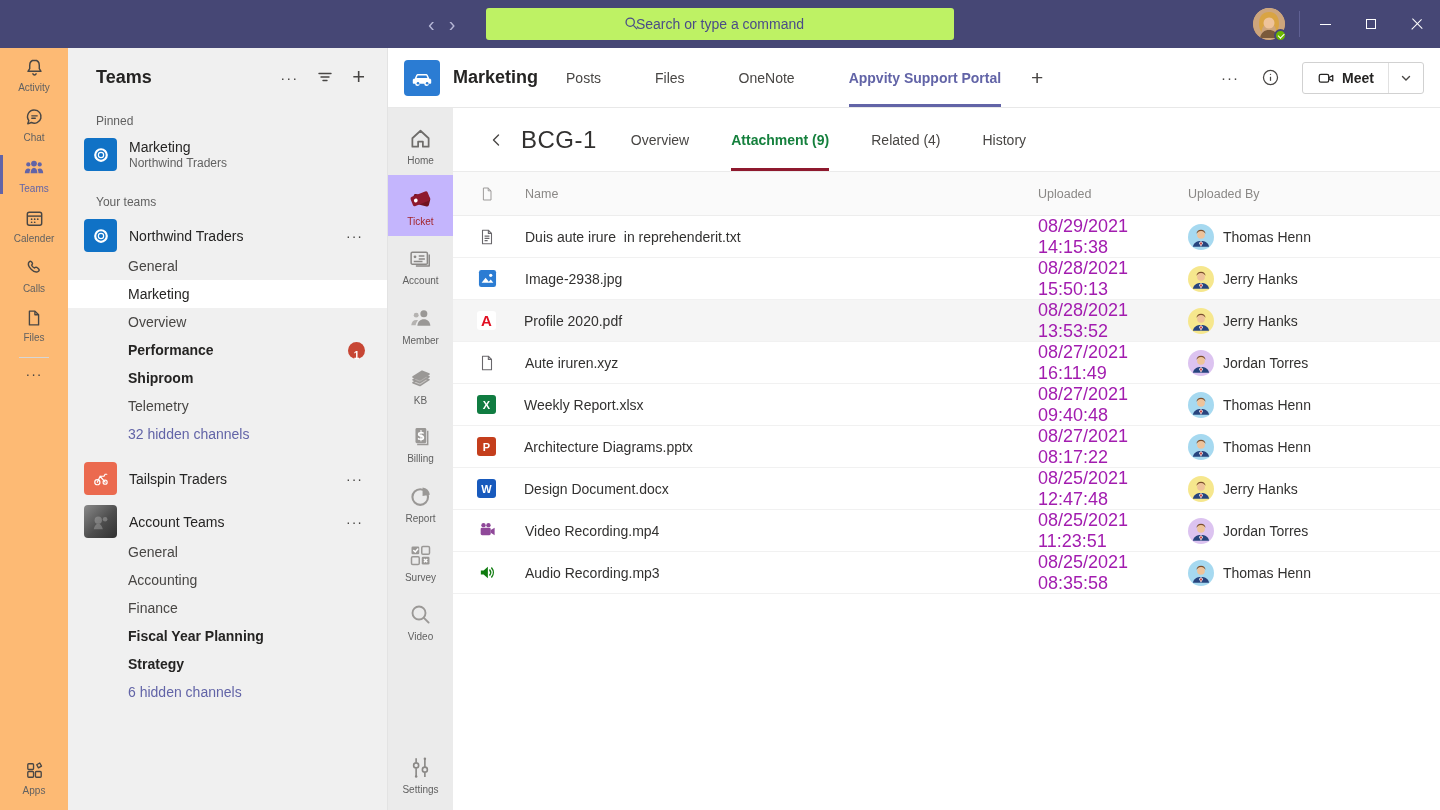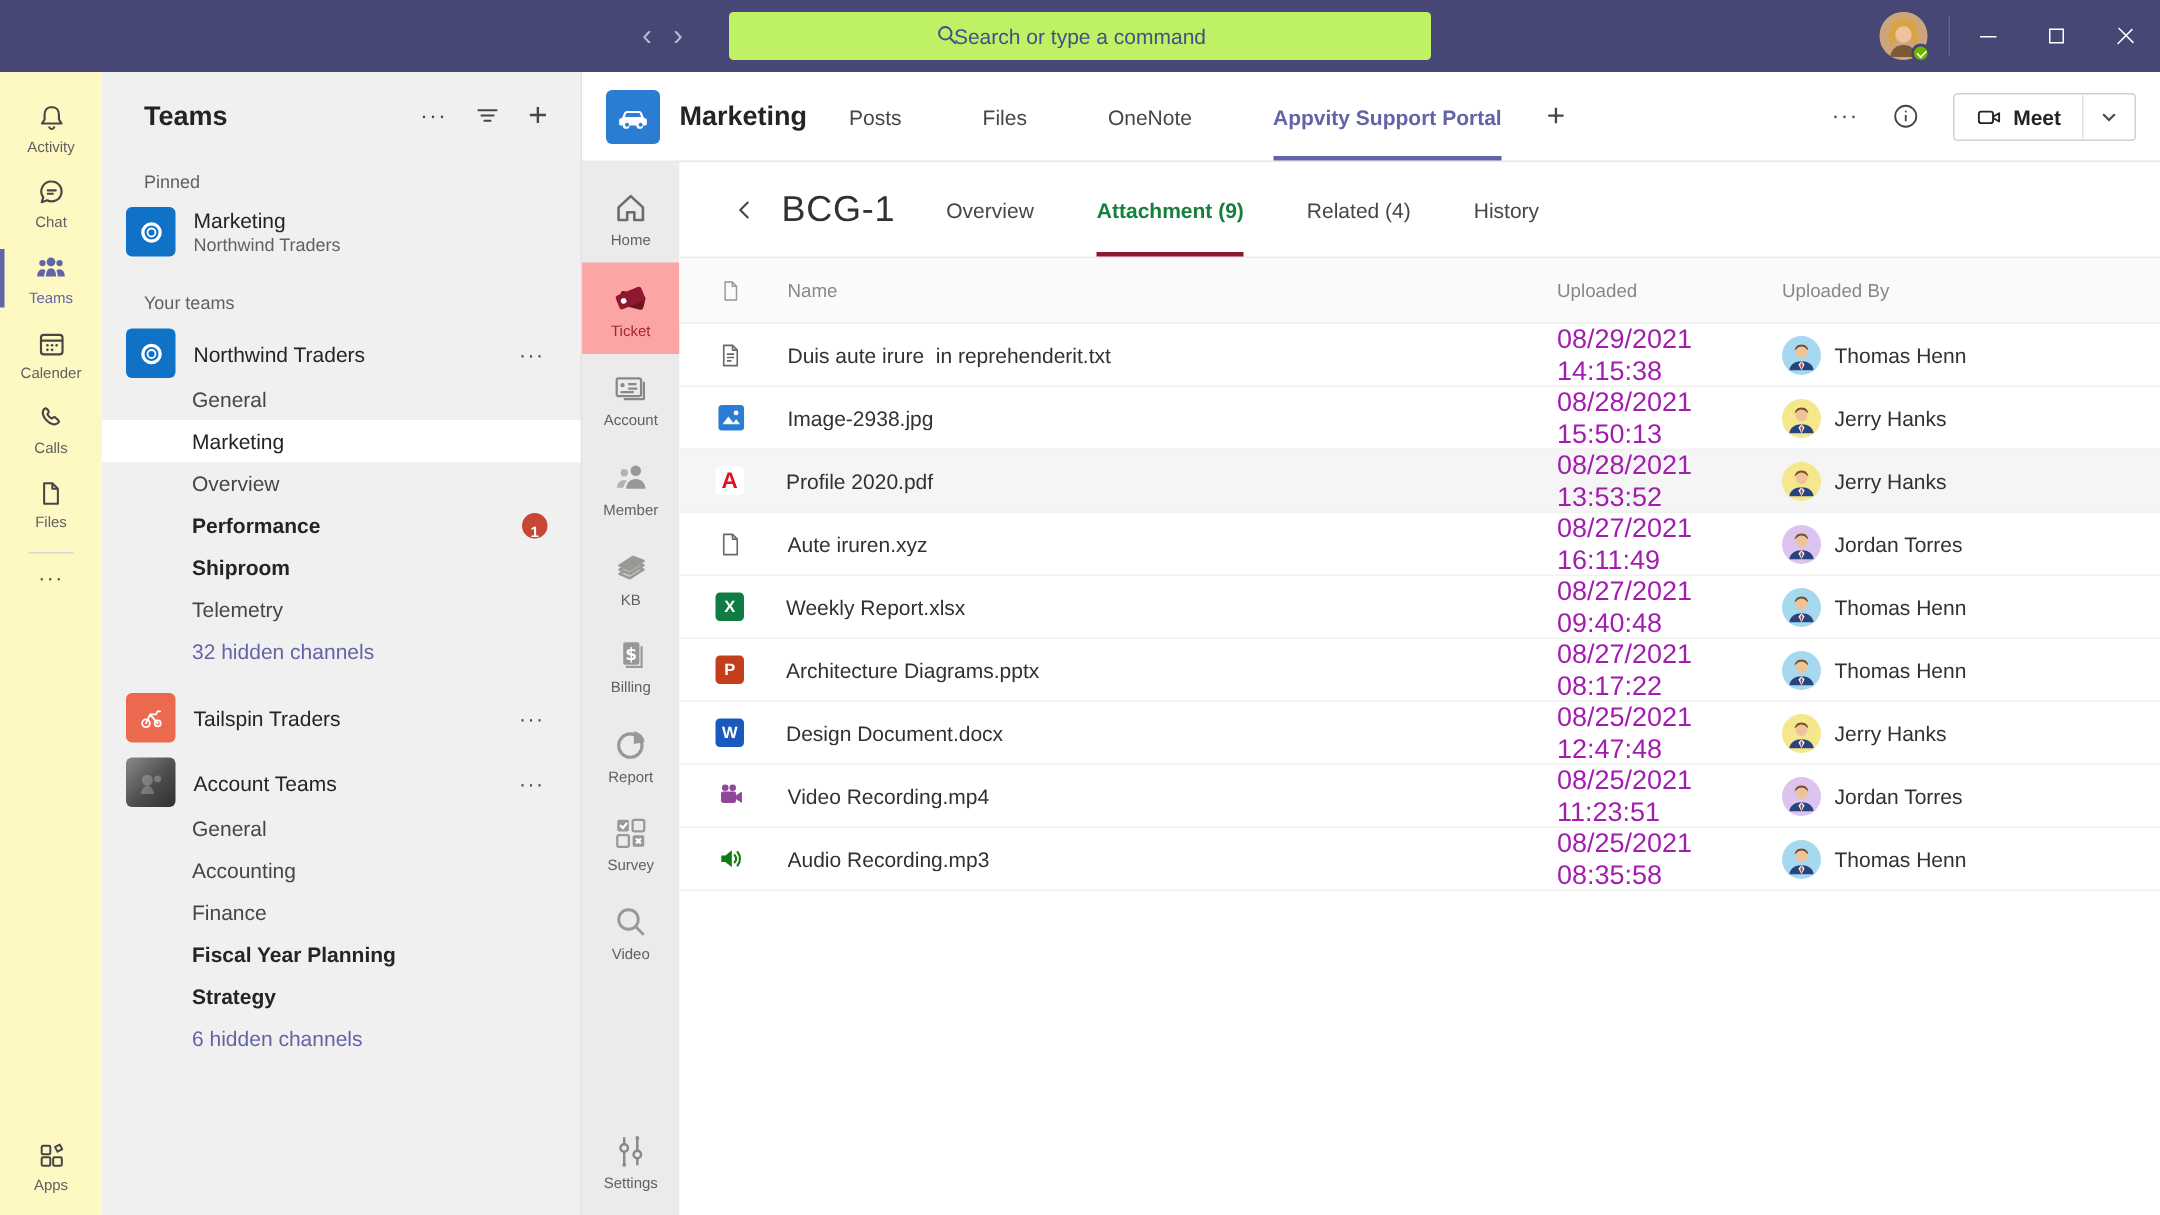--- a/index.html
+++ b/index.html
@@ -27,21 +27,21 @@
   .win-min i { display:block; width:11px; border-top:1px solid #fff; }
   .win-max i { display:block; width:10px; height:10px; border:1px solid #fff; }
   .win-close { position:relative; }
   .win-close i, .win-close i::after { content:""; display:block; width:14px; border-top:1.4px solid #fff; transform:rotate(45deg); }
   .win-close i::after { transform:rotate(-90deg); }
 
   
   .shell { display:flex; height:762px; }
 
   
-  .rail { width:68px; background:#fef9c3; display:flex; flex-direction:column; align-items:center; padding-top:12px; }
+  .rail { width:68px; background:#fdba74; display:flex; flex-direction:column; align-items:center; padding-top:1px; }
   .rail-item { position:relative; width:68px; padding:7px 0 6px; display:flex; flex-direction:column; align-items:center; gap:3px; cursor:pointer; }
   .rail-item .lbl { font-size:10px; color:#616161; }
   .rail-item.active::before { content:""; position:absolute; left:0; top:6px; bottom:6px; width:3px; background:#6264a7; }
   .rail-item.active .lbl { color:#6264a7; }
   .rail-sep { width:30px; border-top:1px solid #d6d6d6; margin:8px 0 2px; }
   .rail-more { font-size:14px; letter-spacing:1px; color:#484644; padding:6px 0; cursor:pointer; }
   .rail-apps { margin-top:auto; margin-bottom:8px; }
 
   
   .sidebar { width:320px; background:#f0f0f0; border-right:1px solid #e3e3e3; padding-top:16px; position:relative; }
@@ -86,21 +86,21 @@
   .meet-main { display:flex; align-items:center; gap:7px; padding:0 14px; cursor:pointer; font-size:14px; font-weight:bold; color:#252423; }
   .meet-div { width:1px; background:#e1e1e1; }
   .meet-chev { width:34px; display:grid; place-items:center; cursor:pointer; }
 
   .portal { flex:1; display:flex; min-height:0; }
 
   
   .prail { width:65px; background:#ebebeb; display:flex; flex-direction:column; align-items:stretch; padding-top:8px; }
   .pitem { display:flex; flex-direction:column; align-items:center; gap:4px; padding:10px 0 9px; cursor:pointer; }
   .pitem .plbl { font-size:10px; color:#616161; }
-  .pitem.active { background:#fca5a5; }
+  .pitem.active { background:#c4b5fd; }
   .pitem.active .plbl { color:#a4262c; }
   .pitem-settings { margin-top:auto; margin-bottom:6px; }
 
   
   .tcontent { flex:1; display:flex; flex-direction:column; min-width:0; background:#fff; }
   .thead { height:64px; display:flex; align-items:center; border-bottom:1px solid #ebebeb; padding-left:28px; }
   .back-btn { width:30px; height:30px; display:grid; place-items:center; cursor:pointer; }
   .ticket-id { font-size:24px; color:#323130; margin:0 34px 0 10px; letter-spacing:0.5px; }
   .ttabs { display:flex; height:100%; gap:42px; }
   .ttab { height:100%; display:flex; align-items:center; font-size:14px; color:#484644; cursor:pointer; border-bottom:3px solid transparent; padding-top:3px; }

